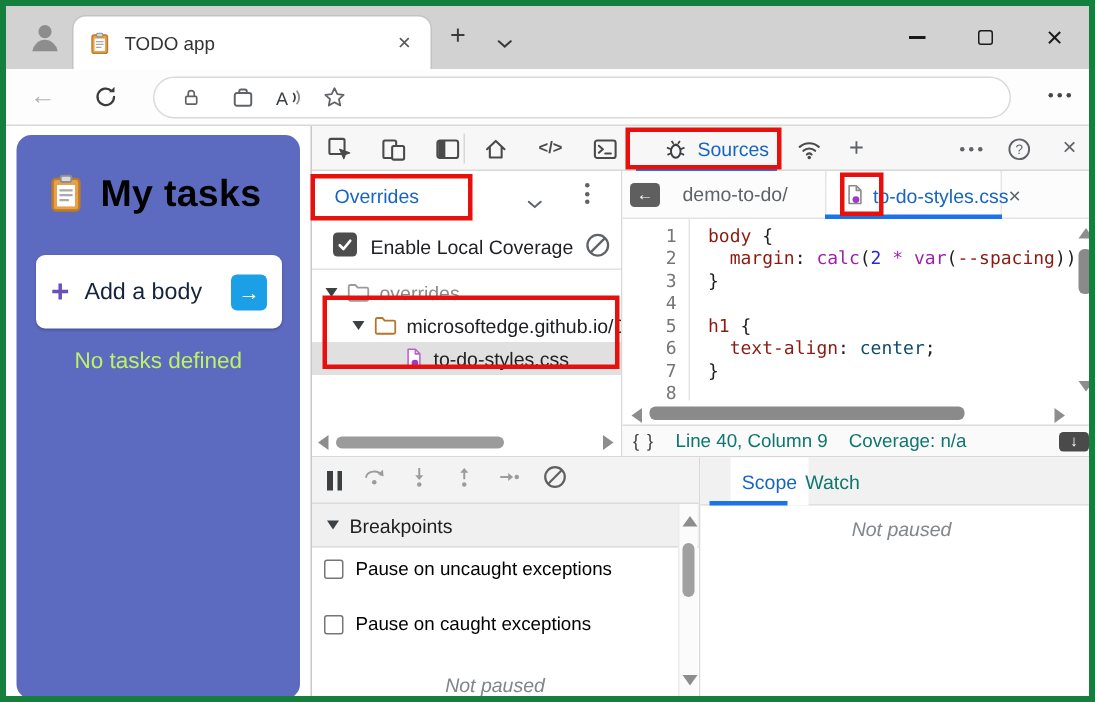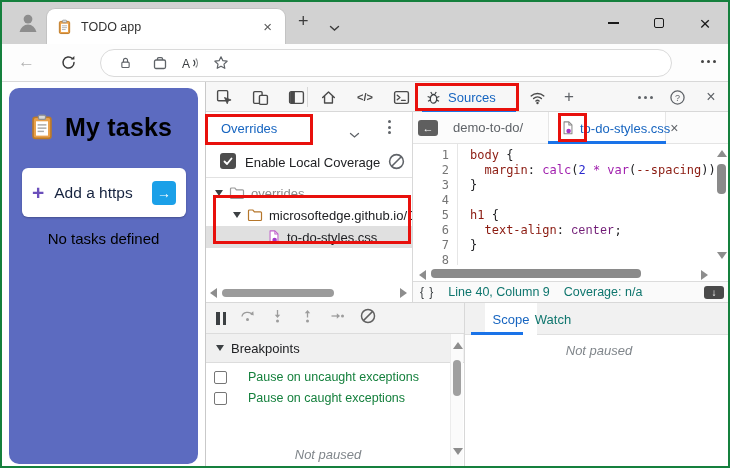--- a/index.html
+++ b/index.html
@@ -2,21 +2,21 @@
 <html style="--red: #e8100c; --accent: #1765c0; --uline: #1a73e8; --indigo: #5c6bc0; --addblue: #1ba0e8;"><head>
 <meta charset="utf-8">
 <style>
   :root{
     --red:#e8100c; --accent:#1765c0; --uline:#1a73e8; --indigo:#5c6bc0; --addblue:#1ba0e8;
     --ui-font:"Liberation Sans","DejaVu Sans",sans-serif;
     --mono:"DejaVu Sans Mono","Liberation Mono",monospace;
   }
   *{box-sizing:border-box;margin:0;padding:0;}
   body{font-family:var(--ui-font);background:#fff;}
-  .window{position:relative;width:730px;height:468px;border:2px solid #15803d;background:#fff;overflow:hidden;}
+  .window{position:relative;width:730px;height:468px;border:4px solid #15803d;background:#fff;overflow:hidden;}
 
   
   .titlebar{position:absolute;left:0;top:0;width:100%;height:42px;background:#d2d2d2;}
   .avatar{position:absolute;left:12px;top:7px;width:27px;height:27px;border-radius:50%;display:flex;align-items:center;justify-content:center;}
   .btab{position:absolute;left:44px;top:6px;width:240px;height:36px;background:#fff;border:1px solid #c3c3c3;border-bottom:none;border-radius:9px 9px 0 0;display:flex;align-items:center;padding:0 10px;}
   .btab .tab-title{font-size:12.5px;color:#323232;margin-left:9px;flex:1;}
   .tab-close{font-size:15px;color:#5a5a5a;cursor:default;padding:0 3px;}
   .newtab{position:absolute;left:296px;top:9px;font-size:18px;color:#3c3c3c;}
   .tablist-chev{position:absolute;left:327px;top:16px;}
   .win-controls{position:absolute;right:0;top:0;height:42px;display:flex;align-items:center;}
@@ -38,28 +38,28 @@
 
   
   .page{position:absolute;left:0;top:80px;width:203px;height:388px;background:#fff;}
   .app-panel{position:absolute;left:7px;top:6px;width:189px;height:376px;background:var(--indigo);border-radius:10px;}
   .app-title-row{display:flex;align-items:center;padding:24px 0 0 20px;}
   .app-title{font-size:25px;font-weight:bold;color:#000;margin-left:10px;letter-spacing:.2px;}
   .add-btn{position:absolute;left:13px;top:80px;width:164px;height:49px;background:#fff;border-radius:6px;display:flex;align-items:center;padding:0 10px;box-shadow:0 1px 2px rgba(0,0,0,.25);}
   .add-plus{color:#6b4fbb;font-size:21px;font-weight:bold;margin-right:10px;}
   .add-label{font-size:15.5px;color:#16233f;flex:1;}
   .add-go{width:24px;height:24px;border-radius:4px;background:var(--addblue);color:#fff;display:flex;align-items:center;justify-content:center;font-size:14px;font-weight:bold;}
-  .empty-msg{position:absolute;left:0;top:142px;width:100%;text-align:center;font-size:15px;color:#000000;}
+  .empty-msg{position:absolute;left:0;top:142px;width:100%;text-align:center;font-size:15px;color:#bef264;}
 
   
   .devtools{position:absolute;left:203px;top:80px;width:527px;height:388px;background:#fff;border-left:1px solid #c9c9c9;}
   .dt-toolbar{position:absolute;left:0;top:0;width:527px;height:30px;background:#f7f7f7;border-bottom:1px solid #d8d8d8;}
   .ticon{position:absolute;top:6px;width:18px;height:18px;display:flex;align-items:center;justify-content:center;}
   .tb-sep{position:absolute;left:101px;top:5px;width:1px;height:20px;background:#d8d8d8;}
-  .sources-tab{position:absolute;left:212px;top:0;width:102px;height:30px;display:flex;align-items:center;padding-left:7px;}
+  .sources-tab{position:absolute;left:212px;top:0;width:102px;height:30px;display:flex;align-items:center;padding-left:22px;}
   .sources-tab .lbl{font-size:13px;color:var(--accent);margin-left:6px;}
   .sources-uline{position:absolute;left:4px;right:4px;bottom:0;height:3px;background:var(--uline);}
   .glyph-btn{font-family:var(--ui-font);color:#5f6368;}
   .kebab-v{display:flex;flex-direction:column;gap:2.5px;}
   .kebab-v .dot3{background:#5f6368;}
   .more-h{display:flex;gap:3px;}
 
   
   .dt-left{position:absolute;left:0;top:30px;width:207px;height:190px;border-right:1px solid #d8d8d8;background:#fff;}
   .ov-header{position:absolute;left:0;top:0;width:100%;height:33px;}
@@ -88,41 +88,41 @@
   .ed-tab1{position:absolute;left:40px;top:8px;font-size:13px;color:#5f6368;}
   .ed-tab2{position:absolute;left:135px;top:0;width:118px;height:32px;background:#fff;border-left:1px solid #e6e6e6;border-right:1px solid #e6e6e6;display:flex;align-items:center;padding:0 6px 0 12px;}
   .ed-tab2 .lbl{font-size:13px;color:var(--accent);margin-left:5px;flex:1;white-space:nowrap;}
   .ed-tab2 .x{color:#5f6368;font-size:14px;}
   .ed-tab2-uline{position:absolute;left:135px;top:29px;width:118px;height:3px;background:var(--uline);}
   .ed-body{position:absolute;left:0;top:32px;width:100%;height:121px;display:flex;font-family:var(--mono);font-size:12px;line-height:15px;}
   .gutter{width:45px;padding:4px 8px 0 0;text-align:right;color:#767676;border-right:1px solid #e6e6e6;}
   .gutter .ln{height:15px;}
   .codebox{padding:4px 0 0 12px;white-space:pre;overflow:hidden;flex:1;}
   .code-line{height:15px;}
-  .tk-sel{color:#8b1a10;} .tk-prop{color:#8b1a10;} .tk-val{color:#701a75;font-family:Liberation Mono, monospace;}
+  .tk-sel{color:#8b1a10;} .tk-prop{color:#8b1a10;} .tk-val{color:#0c4a6e;}
   .tk-fn{color:#a01ead;} .tk-num{color:#2a2ace;} .tk-pun{color:#202124;}
   .ed-vsb{position:absolute;left:302px;width:13px;}
   .ed-vsb .thumb{position:absolute;left:2px;width:9px;border-radius:4px;background:#8a8a8a;}
   .ed-hsb{position:absolute;left:0;top:153px;width:300px;height:16px;}
   .ed-hsb .thumb{position:absolute;top:4px;height:9px;border-radius:4px;background:#8a8a8a;}
   .statusbar{position:absolute;left:0;top:169px;width:100%;height:21px;background:#fafafa;border-top:1px solid #dcdcdc;display:flex;align-items:center;}
   .pp{font-size:12px;color:#3c4043;margin-left:7px;letter-spacing:1px;}
   .st-txt{font-size:12.5px;color:#0f766e;margin-left:14px;}
   .dl-ic{position:absolute;right:9px;top:4px;width:20px;height:13px;background:#4a4a4a;border-radius:3px;color:#fff;font-size:10px;display:flex;align-items:center;justify-content:center;}
 
   
   .dt-bottom{position:absolute;left:0;top:220px;width:527px;height:168px;border-top:1px solid #d8d8d8;display:flex;}
   .dbg{position:relative;width:259px;height:100%;border-right:1px solid #d8d8d8;background:#fff;}
   .dbg-toolbar{position:absolute;left:0;top:0;width:100%;height:31px;background:#f3f3f3;border-bottom:1px solid #dcdcdc;display:flex;align-items:center;padding-left:10px;gap:13px;}
   .sec-head{position:absolute;left:0;width:100%;height:29px;background:#f0f0f0;border-bottom:1px solid #dcdcdc;display:flex;align-items:center;padding-left:10px;}
   .sec-head .caret{margin-right:7px;}
   .sec-lbl{font-size:13px;color:#202124;}
   .dbg-cb-row{position:absolute;left:8px;height:20px;display:flex;align-items:center;}
   .cb-empty{width:13px;height:13px;border:1px solid #767676;border-radius:2px;background:#fff;margin-right:8px;flex:none;}
-  .dbg-cb-lbl{font-size:12.5px;color:#15803d;white-space:nowrap;margin-left:13px;}
+  .dbg-cb-lbl{font-size:12.5px;color:#000000;white-space:nowrap;}
   .np{font-style:italic;color:#80868b;font-size:13px;text-align:center;}
   .dbg-vsb{position:absolute;left:244px;top:31px;width:13px;height:137px;background:#fbfbfb;border-left:1px solid #ececec;}
   .dbg-vsb .thumb{position:absolute;left:2px;width:8px;border-radius:4px;background:#a0a0a0;}
 
   .scope-pane{position:relative;flex:1;background:#fff;}
   .sc-tabs{position:absolute;left:0;top:0;width:100%;height:32px;background:#f1f1f1;border-bottom:1px solid #e0e0e0;}
   .sc-tab{position:absolute;top:0;height:32px;display:flex;align-items:center;justify-content:center;font-size:13px;}
   .sc-tab.active{background:#fff;color:var(--accent);}
   .sc-tab.idle{color:#0f766e;}
   .sc-uline{position:absolute;left:6px;top:29px;width:52px;height:3px;background:var(--uline);}
@@ -226,21 +226,21 @@
               <rect x="5.8" y="1.2" width="4.4" height="2.6" rx="0.8" fill="#d9d9d9" stroke="#8f8f8f" stroke-width="0.8"></rect>
               <line x1="5.3" y1="7.2" x2="10.7" y2="7.2" stroke="#a9a9a9" stroke-width="0.9"></line>
               <line x1="5.3" y1="9.2" x2="10.7" y2="9.2" stroke="#a9a9a9" stroke-width="0.9"></line>
               <line x1="5.3" y1="11.2" x2="9.2" y2="11.2" stroke="#a9a9a9" stroke-width="0.9"></line>
             </svg>
         </span>
         <span class="app-title">My tasks</span>
       </div>
       <div class="add-btn">
         <span class="add-plus">+</span>
-        <span class="add-label">Add a https</span>
+        <span class="add-label">Add a body</span>
         <span class="add-go">
             <span>→</span>
           </span>
       </div>
       <div class="empty-msg">No tasks defined</div>
     </div>
   </div>
 
   <div class="devtools">
 
@@ -476,21 +476,21 @@
           </span>
         </div>
         <div class="sec-head" style="top:31px;">
           <span class="caret"></span>
           <span class="sec-lbl">Breakpoints</span>
         </div>
         <div class="dbg-cb-row" style="top:64px;">
           <span class="cb-empty"></span>
           <span class="dbg-cb-lbl">Pause on uncaught exceptions</span>
         </div>
-        <div class="dbg-cb-row" style="top:85px;">
+        <div class="dbg-cb-row" style="top:101px;">
           <span class="cb-empty"></span>
           <span class="dbg-cb-lbl">Pause on caught exceptions</span>
         </div>
         <div class="np" style="position:absolute;left:0;top:144px;width:244px;">Not paused</div>
         <div class="dbg-vsb">
           <span class="tri-u" style="left:1.5px;top:8px;"></span>
           <span class="thumb" style="top:26px;height:36px;"></span>
           <span class="tri-d" style="left:1.5px;top:114px;"></span>
         </div>
       </div>

